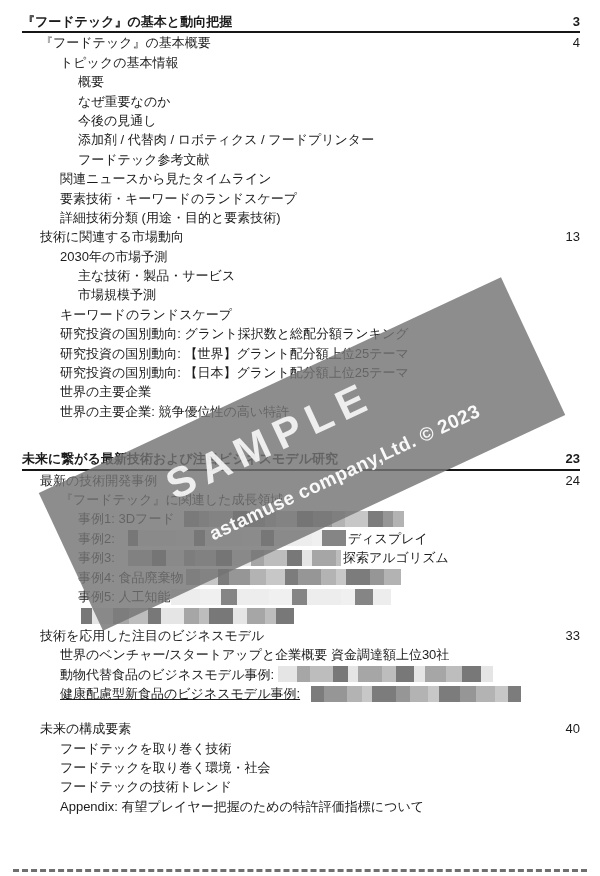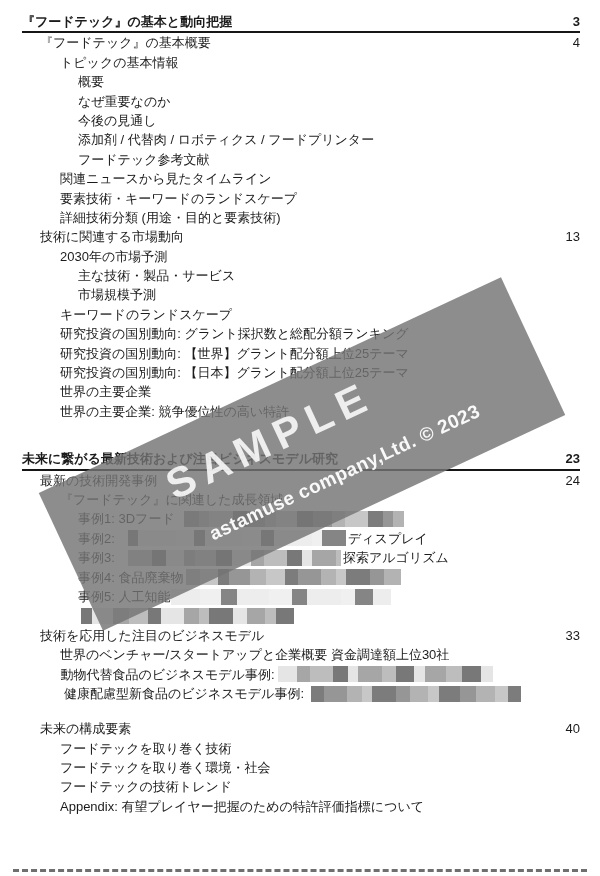--- a/index.html
+++ b/index.html
@@ -8,21 +8,21 @@
     background:#ffffff;color:#1b1b1b;
     font-family:"Liberation Sans","DejaVu Sans",sans-serif;
   }
   .toc{position:absolute;top:12px;left:0;right:0;}
   .row{
     display:flex;align-items:center;height:19.4px;line-height:19.4px;
     margin:0 20px 0 22px;font-size:13px;white-space:nowrap;
   }
   .row .label{flex:0 0 auto;}
   .lvl2{padding-left:18px;}
-  .lvl3{padding-left:38px;text-align:center;}
+  .lvl3{padding-left:38px;}
   .lvl4{padding-left:56px;}
   .head{font-weight:bold;border-bottom:2px solid #161616;}
   .page{margin-left:auto;flex:0 0 auto;}
   .gap-large{height:28px;}
   .gap-small{height:16px;}
   .mosaic{
     display:inline-flex;flex:0 0 auto;height:16px;overflow:hidden;
     background:#ededed;margin-left:3px;align-self:center;
   }
   .mosaic i{display:inline-block;height:100%;flex:0 0 auto;}
@@ -259,21 +259,21 @@
         <i style="width: 14px; background: rgb(189, 189, 189);"></i>
         <i style="width: 18px; background: rgb(120, 120, 120);"></i>
         <i style="width: 11px; background: rgb(229, 229, 229);"></i>
         <i style="width: 21px; background: rgb(166, 166, 166);"></i>
         <i style="width: 16px; background: rgb(189, 189, 189);"></i>
         <i style="width: 19px; background: rgb(120, 120, 120);"></i>
         <i style="width: 12px; background: rgb(229, 229, 229);"></i>
       </span>
     </div>
     <div class="row lvl3">
-      <span class="label" style="width: 248px;">健康配慮型新食品のビジネスモデル事例:</span>
+      <span class="label" style="width: 248px; text-decoration: underline;">健康配慮型新食品のビジネスモデル事例:</span>
       <span class="mosaic" style="width: 210px;">
         <i style="width: 13px; background: rgb(124, 124, 124);"></i>
         <i style="width: 23px; background: rgb(150, 150, 150);"></i>
         <i style="width: 15px; background: rgb(179, 179, 179);"></i>
         <i style="width: 10px; background: rgb(199, 199, 199);"></i>
         <i style="width: 24px; background: rgb(124, 124, 124);"></i>
         <i style="width: 14px; background: rgb(150, 150, 150);"></i>
         <i style="width: 18px; background: rgb(179, 179, 179);"></i>
         <i style="width: 11px; background: rgb(199, 199, 199);"></i>
         <i style="width: 21px; background: rgb(124, 124, 124);"></i>

